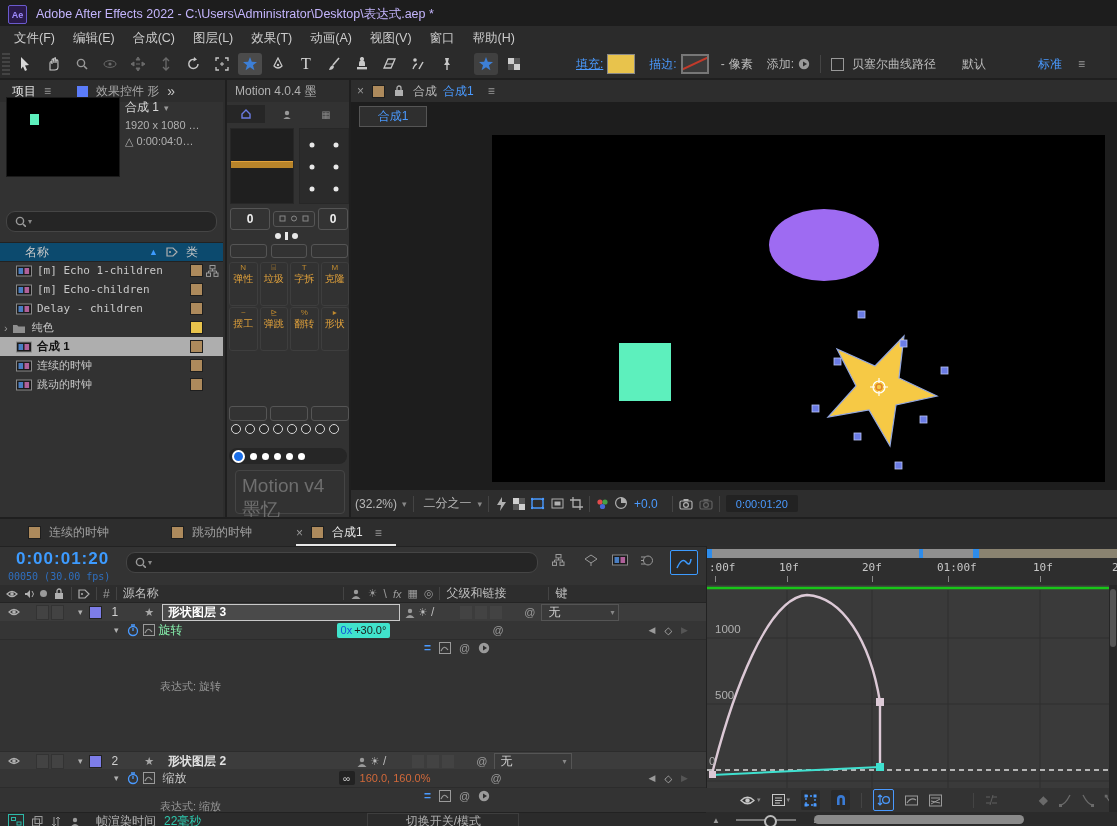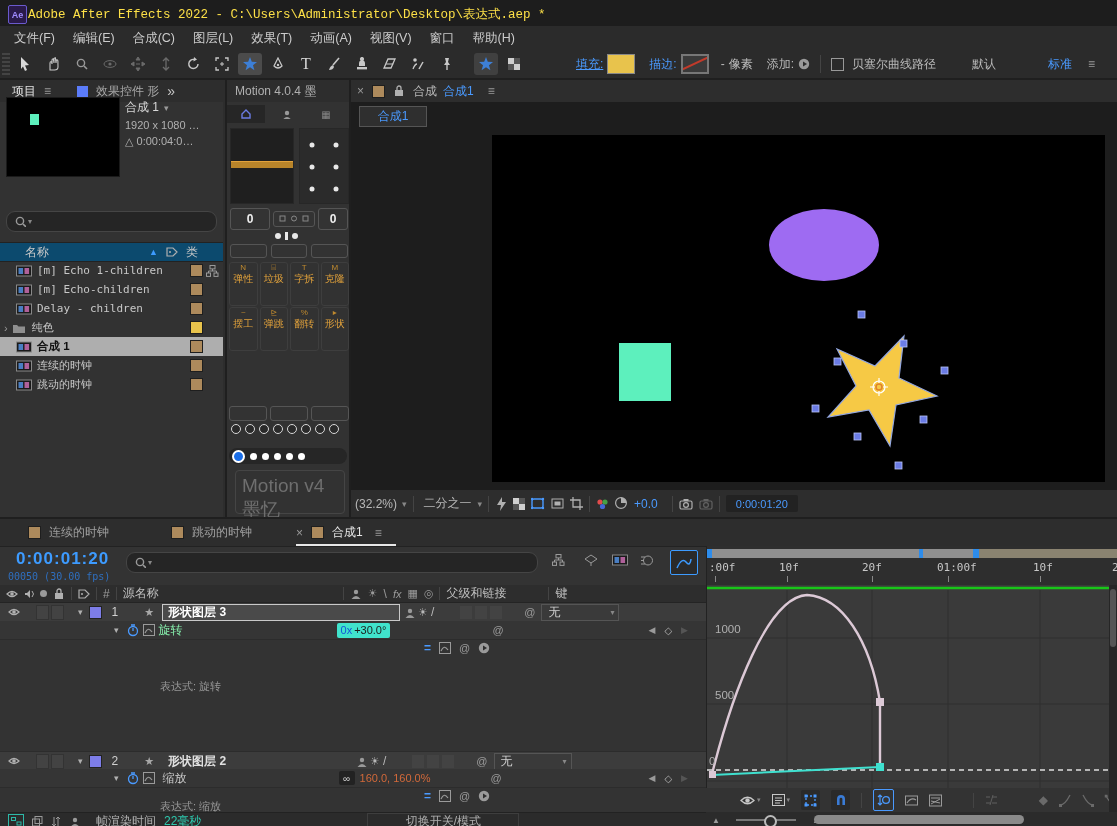--- a/index.html
+++ b/index.html
@@ -186,21 +186,21 @@
         <path d="M1 11 Q6 11 11 1" fill="none" stroke="#6a6a6a" stroke-width="1.3"></path>
         <rect x="0" y="10" width="3" height="3" fill="#6a6a6a"></rect>
       </g>
   </defs>
 </svg>
 
 <div id="app">
 
   <div class="a row" style="left:0;top:0;width:1117px;height:26px;background:#1d1d1d;">
     <div class="a ic" style="left:8px;top:5px;width:17px;height:17px;background:#2a1a4a;border:1px solid #6a5acd;border-radius:2px;color:#a08cff;font-size:9px;font-weight:bold;">Ae</div>
-    <div class="a" style="left:28px;top:6px;color:#fde047;font-size:12.5px;white-space:nowrap;font-family:Liberation Mono, monospace;">Adobe After Effects 2022 - C:\Users\Administrator\Desktop\表达式.aep *</div>
+    <div class="a" style="left:36px;top:6px;color:#c4b5fd;font-size:12.5px;white-space:nowrap;">Adobe After Effects 2022 - C:\Users\Administrator\Desktop\表达式.aep *</div>
   </div>
 
   <div class="a row" style="left:0;top:26px;width:1117px;height:24px;background:#2b2b2b;gap:18px;padding-left:14px;color:#cccccc;font-size:12.5px;">
     <span>文件(F)</span>
     <span>编辑(E)</span>
     <span>合成(C)</span>
     <span>图层(L)</span>
     <span>效果(T)</span>
     <span>动画(A)</span>
     <span>视图(V)</span>
@@ -307,21 +307,21 @@
     <span style="color:#bbb;">像素</span>
     <span style="margin-left:10px;color:#bbb;">添加:</span>
     <span class="ic">
         <svg width="12" height="12">
           <use href="#i-playc"></use>
         </svg>
       </span>
     <span style="width:1px;height:18px;background:#444;margin:0 6px;"></span>
     <span class="ic" style="width:11px;height:11px;border:1px solid #999;background:#2b2b2b;"></span>
     <span style="margin-left:4px;color:#bbb;">贝塞尔曲线路径</span>
-    <span style="margin-left:32px;color:#bbb;">默认</span>
+    <span style="margin-left:22px;color:#bbb;">默认</span>
     <span style="margin-left:48px;color:#4a9aff;">标准</span>
     <span style="margin-left:12px;color:#999;">≡</span>
   </div>
 
   <div class="a" style="left:0;top:80px;width:223px;height:437px;background:#323232;">
     <div class="a row" style="left:0;top:0;width:223px;height:22px;background:#2d2d2d;">
       <span style="margin-left:12px;color:#e0e0e0;">项目</span>
       <span style="margin-left:8px;color:#999;">≡</span>
       <span class="ic" style="margin-left:26px;width:11px;height:11px;background:#5b7cfa;"></span>
       <span style="margin-left:8px;color:#a8a8a8;white-space:nowrap;overflow:hidden;max-width:66px;">效果控件 形</span>

